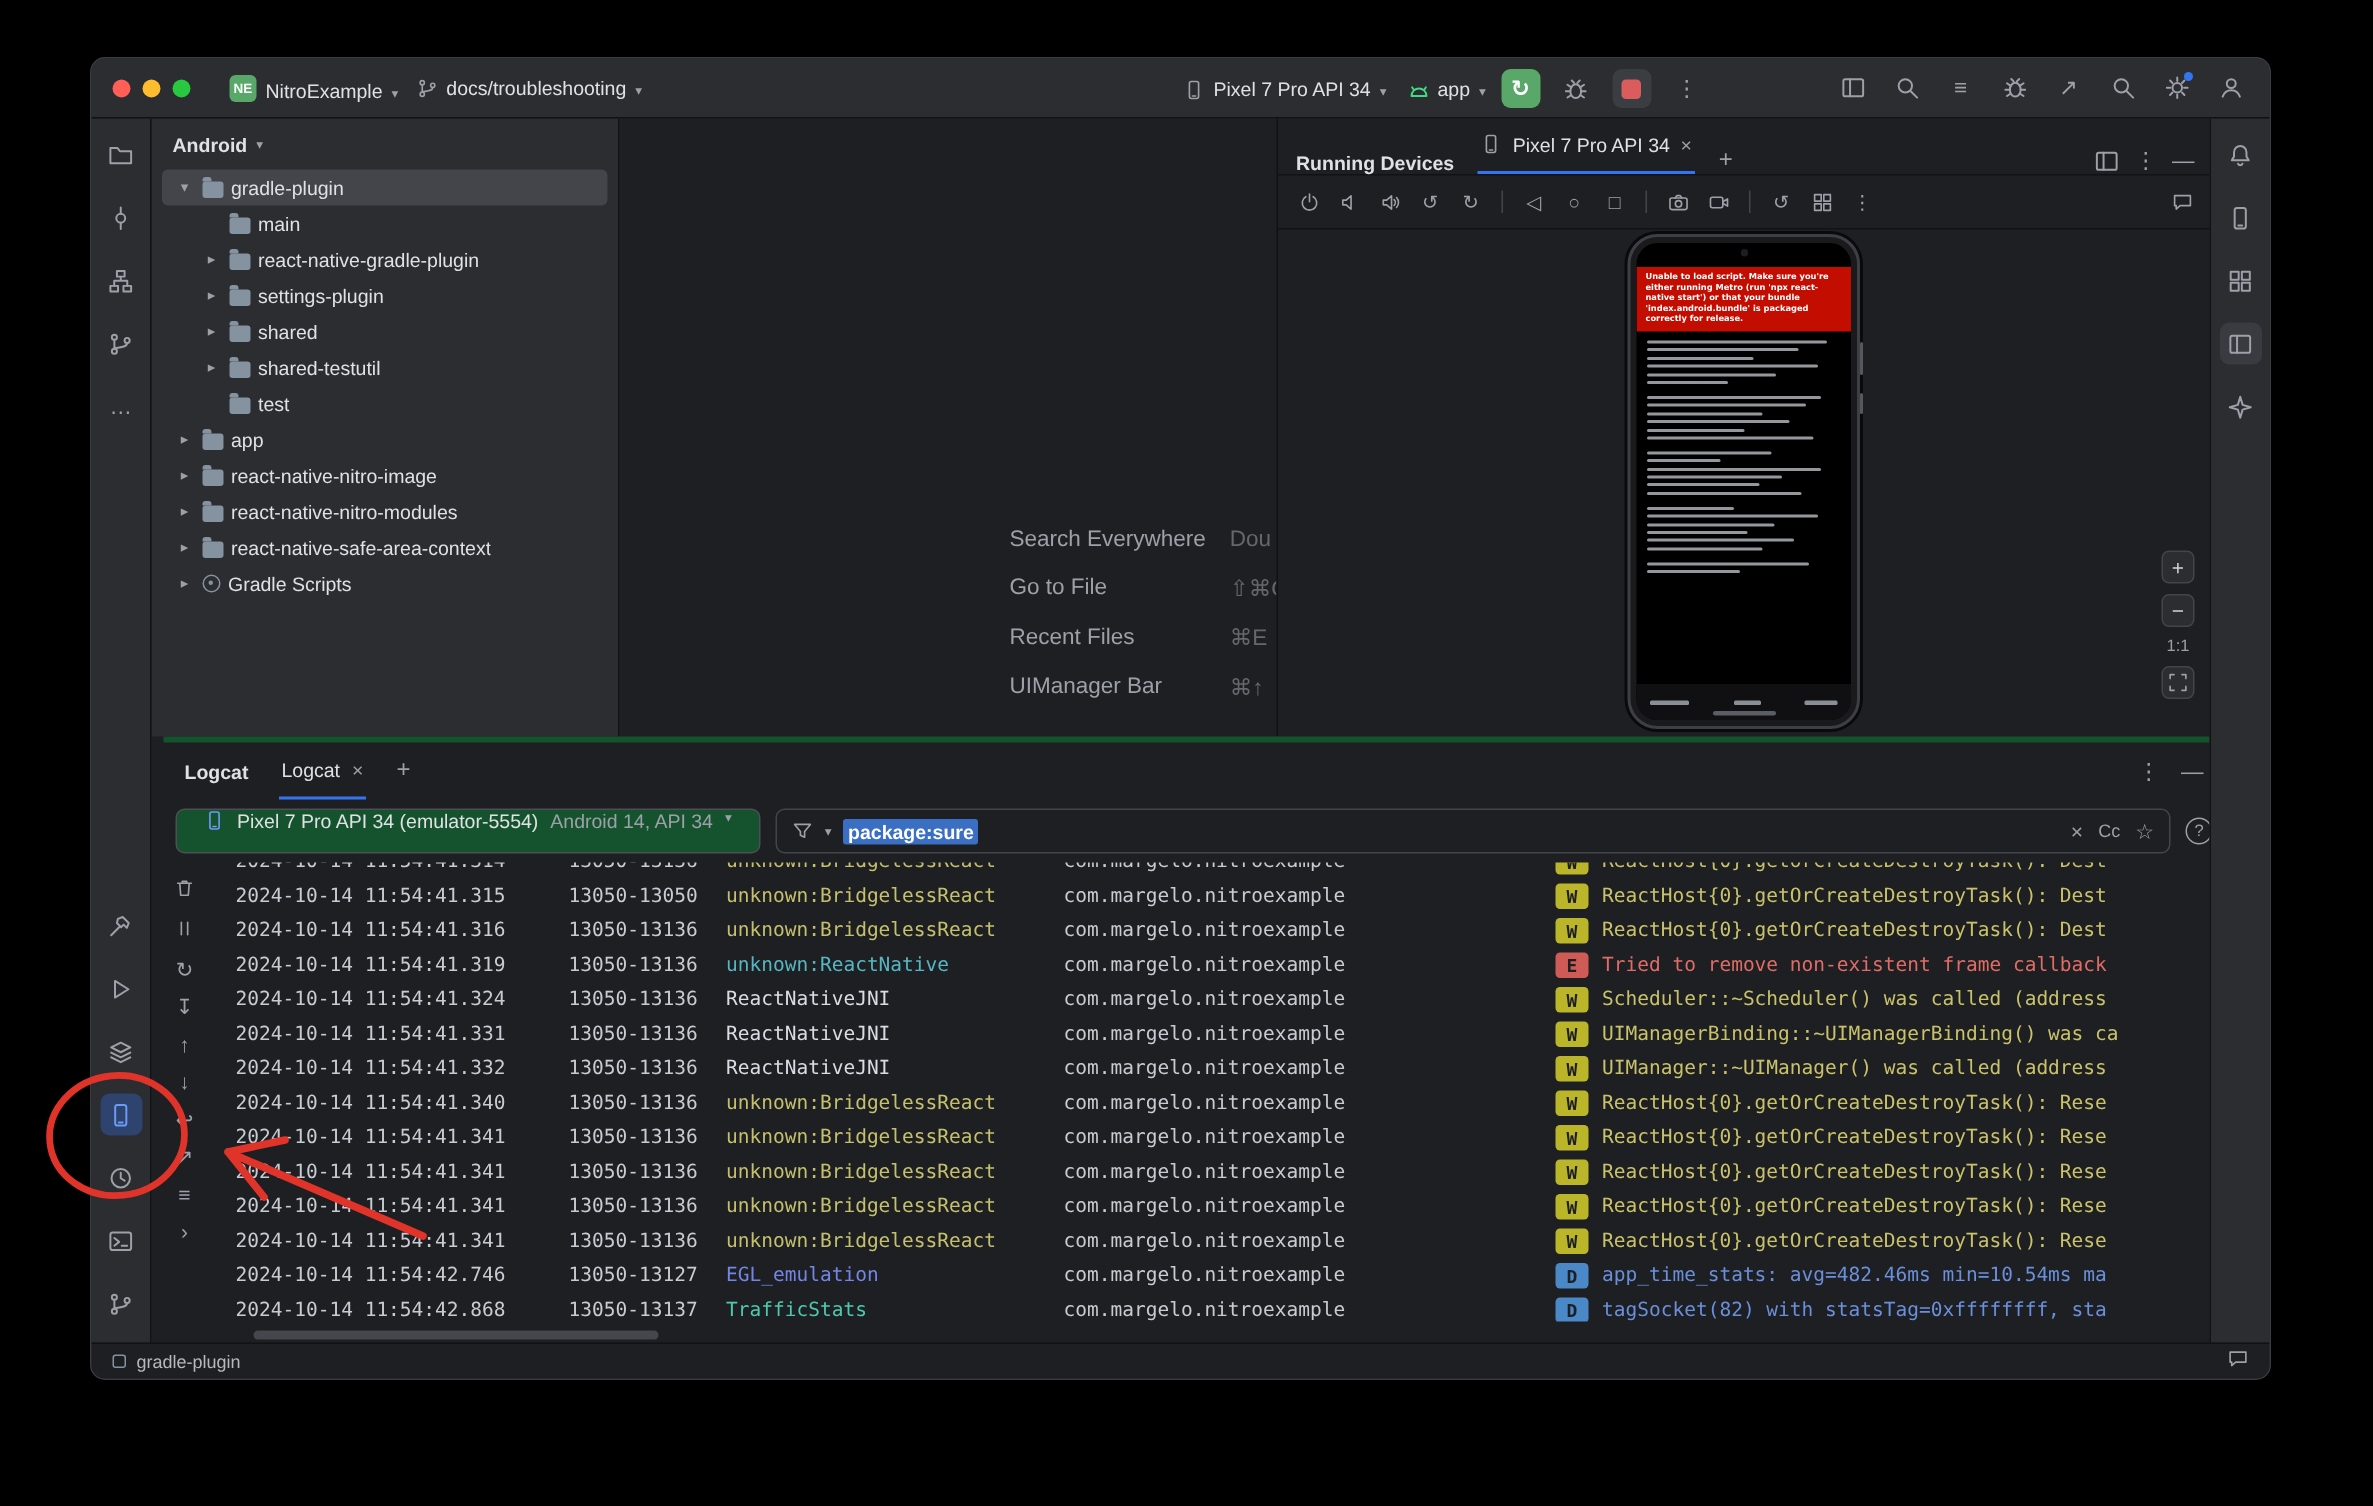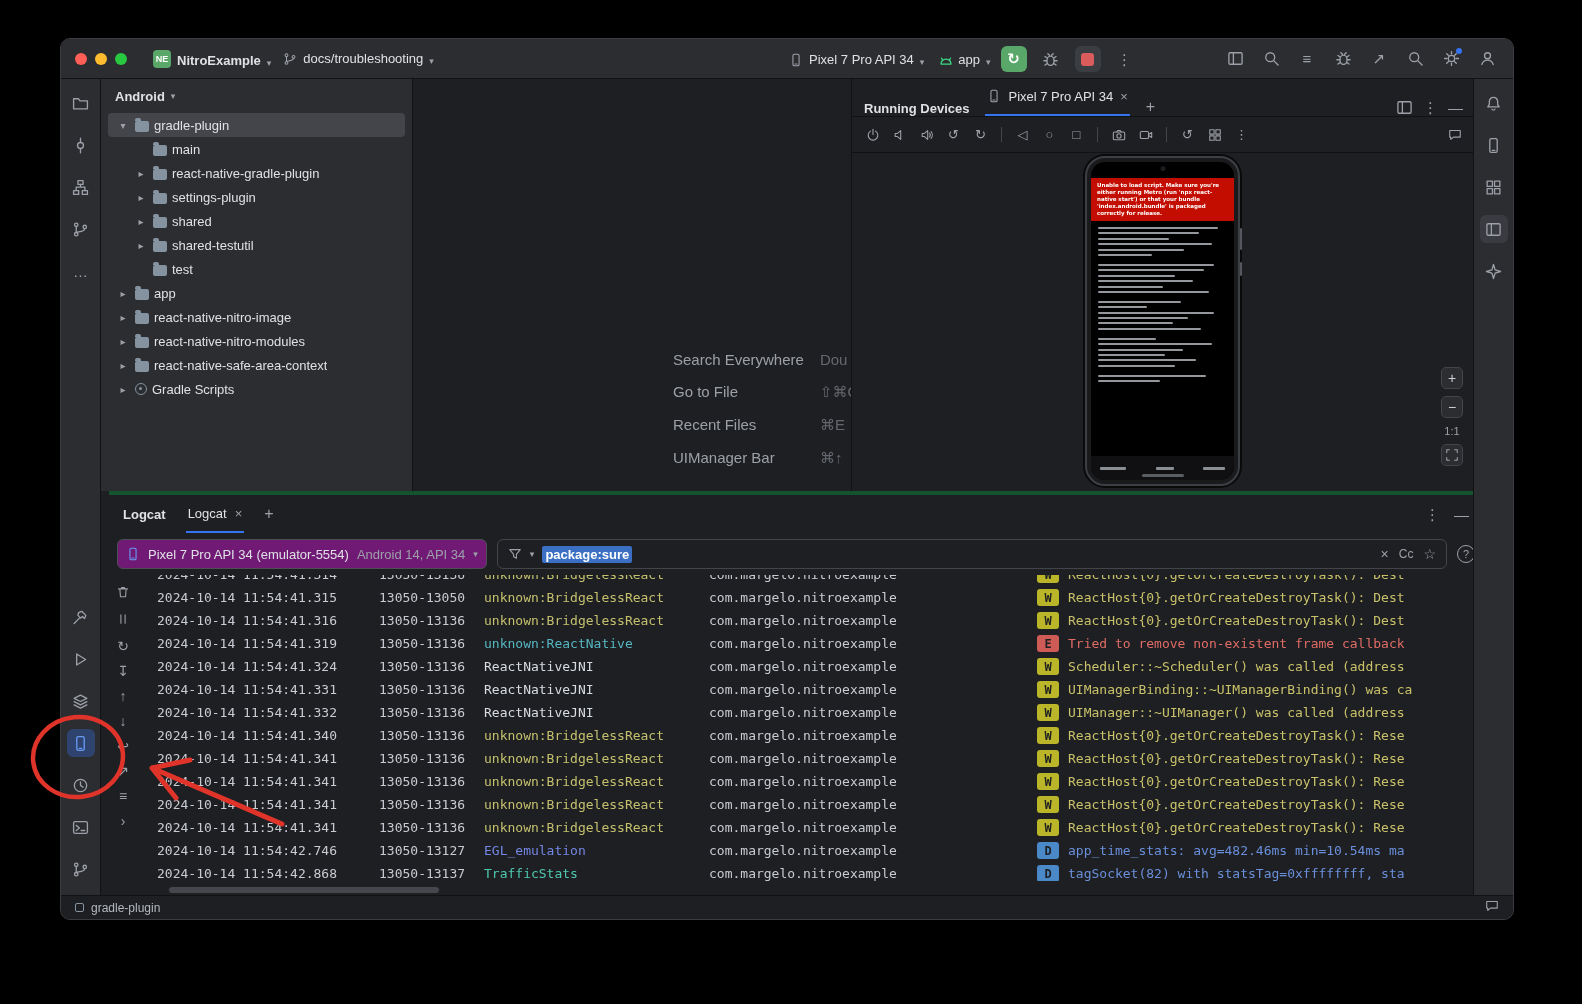--- a/index.html
+++ b/index.html
@@ -10,21 +10,21 @@
 
   
   .titlebar{position:absolute;top:0;left:0;right:0;height:40px;background:#2b2d30;
     display:flex;align-items:center;border-bottom:1px solid #111214;z-index:5}
   .traffic{display:flex;gap:8px;padding:0 14px}
   .tl{width:12px;height:12px;border-radius:50%}
   .tl.r{background:var(--traffic-red)}.tl.y{background:var(--traffic-yellow)}.tl.g{background:var(--traffic-green)}
   .proj-badge{width:18px;height:18px;border-radius:4px;background:var(--run-green);color:#fff;
     font-size:9px;font-weight:bold;display:flex;align-items:center;justify-content:center}
   .tb-item{display:flex;align-items:flex-end;gap:6px;color:#dfe1e5;font-size:13px;margin-left:12px;white-space:nowrap}
-  .tb-item .bold{font-weight:bold}
+  .tb-item .bold{font-weight:normal}
   .caret{color:#9da0a8;font-size:9px}
   .tb-center{position:absolute;left:728px;top:0;height:40px;display:flex;align-items:center;gap:10px}
   .tb-right{margin-left:auto;display:flex;align-items:center;gap:8px;padding-right:12px}
   .tbtn{width:28px;height:28px;display:flex;align-items:center;justify-content:center;border-radius:6px;color:#9da0a8;position:relative}
   .run-btn{width:26px;height:26px;background:var(--run-green);border-radius:6px;color:#fff;
     display:flex;align-items:center;justify-content:center;font-size:15px;font-weight:bold}
   .stop-btn{width:26px;height:26px;background:#3a3d42;border-radius:6px;display:flex;align-items:center;justify-content:center}
   .stop-sq{width:13px;height:13px;background:var(--stop-red);border-radius:3px}
   .dot-badge::after{content:"";position:absolute;top:3px;right:3px;width:6px;height:6px;border-radius:50%;background:var(--accent)}
   .ic{width:17px;height:17px;stroke:#9da0a8;fill:none;stroke-width:1.25;stroke-linecap:round;stroke-linejoin:round}
@@ -98,22 +98,22 @@
     display:flex;align-items:center;justify-content:center;font-size:14px}
   .zlabel{font-size:11px;color:#9da0a8}
 
   
   .logcat{position:absolute;left:48px;top:452px;width:1374px;height:406px;background:#1e1f22;border-top:4px solid #14532d}
   .lc-tabs{height:38px;display:flex;align-items:center;gap:20px;padding:0 14px}
   .lc-title{font-size:13px;font-weight:bold;color:#dfe1e5}
   .lc-tab{display:flex;align-items:center;gap:8px;color:#dfe1e5;font-size:13px;height:38px;border-bottom:2px solid var(--accent);padding:0 2px}
   .lc-right{margin-left:auto;display:flex;align-items:center;gap:14px;color:#9da0a8}
   .lc-filterrow{height:42px;display:flex;align-items:center;gap:10px;padding:0 8px}
-  .device-select{display:flex;align-items:center;gap:8px;height:30px;padding:0 8px;border:1px solid #4d4f55;
-    border-radius:6px;font-size:13px;color:#dfe1e5;background:#701a75;white-space:nowrap}
+  .device-select{display:flex;align-items:flex-start;gap:8px;height:30px;padding:0 18px;border:1px solid #4d4f55;
+    border-radius:6px;font-size:13px;color:#dfe1e5;background:#14532d;white-space:nowrap}
   .device-sub{color:#9da0a8}
   .filter-box{flex:1;height:30px;border:1px solid #43454a;border-radius:6px;display:flex;align-items:center;
     padding:0 10px;gap:8px;background:#1e1f22}
   .filter-value{background:var(--selection-blue);color:#fff;font-size:13px;font-weight:bold;padding:1px 3px;border-radius:2px}
   .fb-right{margin-left:auto;display:flex;align-items:center;gap:10px;color:#9da0a8;font-size:12px}
   .help-circle{width:18px;height:18px;border-radius:50%;border:1.2px solid #9da0a8;color:#9da0a8;
     font-size:11px;display:flex;align-items:center;justify-content:center;flex:none}
 
   .lc-strip{position:absolute;left:0;top:80px;bottom:0;width:28px;display:flex;flex-direction:column;
     align-items:center;gap:11px;padding-top:10px;color:#9da0a8;font-size:14px}

